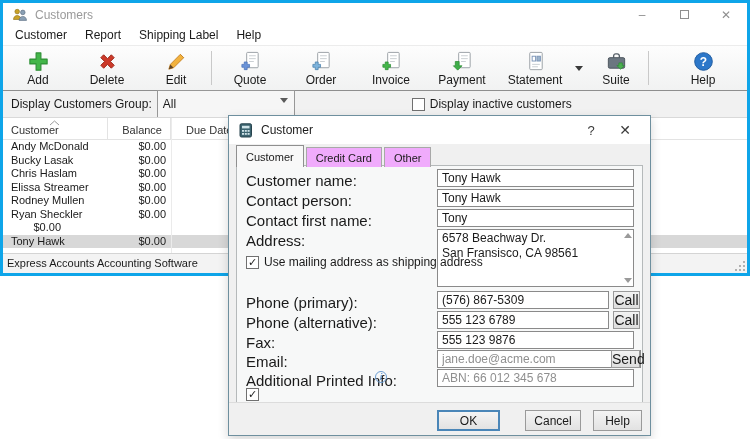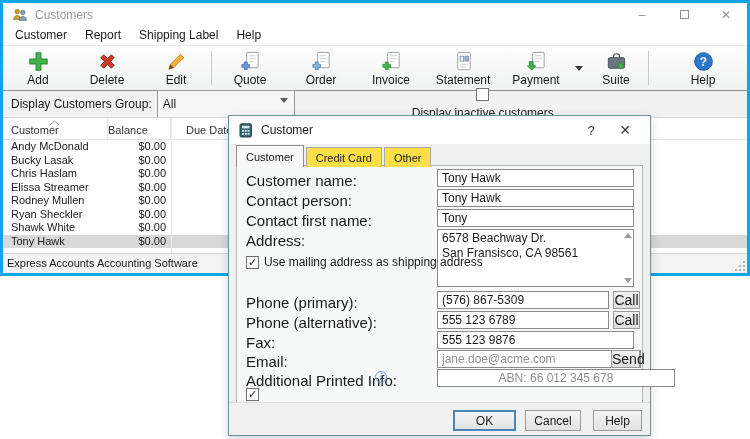--- a/index.html
+++ b/index.html
@@ -23,47 +23,47 @@
   .tb svg { width:23px; height:23px; display:block; }
   .tbsep { width:1px; background:#c9c9c9; margin:5px 2px; }
   .tb-dd { width:14px; display:flex; align-items:center; justify-content:center; }
   .dd-tri { width:0; height:0; border-left:4px solid transparent; border-right:4px solid transparent; border-top:5px solid #3a3a3a; }
 
   .filterrow { height:26px; background:#f1f1f1; display:flex; align-items:center; padding-left:8px; font-size:12px; color:#1a1a1a; }
   .combo { width:138px; height:28px; margin-left:5px; background:#f6f6f6; border:1px solid #979797; display:flex; align-items:center; padding-left:5px; position:relative; }
   .combo-chev { position:absolute; right:6px; top:7px; width:0; height:0; border-left:4px solid transparent; border-right:4px solid transparent; border-top:5px solid #5a5a5a; }
   .chk { display:flex; align-items:center; gap:5px; font-size:12px; color:#1a1a1a; }
   .box { width:13px; height:13px; background:#fff; border:1px solid #707070; display:flex; align-items:center; justify-content:center; font-size:11px; line-height:11px; color:#1a1a1a; flex:0 0 auto; }
-  .filter-chk { margin-left:117px;flex-direction:column; }
+  .filter-chk { margin-left:117px; }
 
   .list { position:relative; height:139px; background:#fff; border-top:1px solid #d9d9d9; font-size:11px; overflow:hidden; }
   .lheader { display:flex; height:22px; color:#333; border-bottom:1px solid #e3e3e3; position:relative; }
   .hcell { display:flex; align-items:flex-end; padding-bottom:3px; border-right:1px solid #e3e3e3; }
   .hc-name { width:105px; padding-left:8px; }
-  .hc-bal  { width:63px; padding-right:20px; }
+  .hc-bal  { width:63px; justify-content:flex-end; padding-right:8px; }
   .hc-due  { width:72px; padding-left:15px; }
   .sortcaret { position:absolute; left:46px; top:2px; }
   .vline { position:absolute; left:168px; top:0; bottom:0; width:1px; background:#ebebeb; }
   .lrow { display:flex; height:13.5px; line-height:13.5px; color:#1a1a1a; }
   .lrow.sel { background:#d8d8d8; }
   .c-name { width:105px; padding-left:8px; white-space:nowrap; overflow:hidden; }
   .c-bal  { width:63px; text-align:right; padding-right:5px; }
 
   .statusbar { position:absolute; left:0; right:0; bottom:0; height:20px; background:#f3f3f3; border-top:1px solid #d4d4d4; font-size:11px; color:#1a1a1a; padding:3px 0 0 4px; }
   .grip { position:absolute; right:1px; bottom:1px; }
 
   
   .dialog { position:absolute; left:228px; top:115px; width:423px; height:321px; background:#f0f0f0; border:1px solid #6e8f9e; box-shadow:0 4px 10px rgba(0,0,0,0.16); }
   .dlg-titlebar { height:28px; background:#fff; display:flex; align-items:center; padding:0 8px 0 10px; }
   .dlg-title { font-size:12px; color:#1a1a1a; margin-left:8px; }
   .dlg-ctl { width:34px; height:100%; display:flex; align-items:center; justify-content:center; font-size:13px; color:#3a3a3a; }
   .dlg-help { margin-left:auto; }
 
   .tabs { position:absolute; left:7px; top:29px; display:flex; z-index:2; }
-  .tab { font-size:11px; color:#1a1a1a; padding:4px 9px 3px; background:#fde047; border:1px solid #a8a8a8; border-bottom:none; margin-top:2px; }
+  .tab { font-size:11px; color:#1a1a1a; padding:4px 9px 3px; background:#f0abfc; border:1px solid #a8a8a8; border-bottom:none; margin-top:2px; }
   .tab.active { background:#f8f8f8; margin-top:0; padding-top:5px; border-color:#8f8f8f; position:relative; }
   .tab.active:after { content:""; position:absolute; left:0; right:0; bottom:-1px; height:1px; background:#f8f8f8; }
   .tab + .tab { margin-left:2px; }
 
   .tabpage { position:absolute; left:7px; top:49px; width:407px; height:238px; background:#f7f8f8; border:1px solid #b5b9ba; }
   .flabel { position:absolute; left:9px; font-size:15px; color:#1a1a1a; white-space:nowrap; }
   .fin { position:absolute; height:18px; background:#fff; border:1px solid #8a8a8a; font-family:inherit; font-size:12px; color:#1a1a1a; padding:0 4px; }
   .fin.muted { color:#8f8f8f; }
   .fta { position:absolute; background:#fff; border:1px solid #8a8a8a; font-family:inherit; font-size:12px; color:#1a1a1a; padding:1px 4px; resize:none; overflow:hidden; line-height:15px; }
   .sbtn { position:absolute; height:18px; background:linear-gradient(#f2f2f2,#dedede); border:1px solid #9a9a9a; font-family:inherit; font-size:14px; color:#1a1a1a; text-align:center; padding:0; }
@@ -150,36 +150,36 @@
         <span>Order</span>
       </div>
       <div class="tb" style="width:70px">
         <svg viewBox="0 0 24 24">
             <rect x="8" y="2.5" width="12" height="16" rx="1" fill="#fff" stroke="#9aa0a5"></rect>
             <path d="M10.5 6h7M10.5 9h7M10.5 12h5" stroke="#c9ced2"></path>
             <path d="M5.5 12.5h3V15H11v3H8.5v2.5h-3V18H3v-3h2.5z" fill="#43b649" stroke="#2e8f35" stroke-width="0.8"></path>
           </svg>
         <span>Invoice</span>
       </div>
+      <div class="tb" style="width:72px">
+        <svg viewBox="0 0 24 24">
+            <rect x="8" y="2.5" width="12" height="16" rx="1" fill="#fff" stroke="#9aa0a5"></rect>
+            <path d="M10.5 6h7M10.5 9h7M10.5 12h5" stroke="#c9ced2"></path>
+            <path d="M4.5 12h4v4.5h3L7 21l-4.5-4.5h2z" fill="#3fae49" stroke="#2e8f35" stroke-width="0.8"></path>
+          </svg>
+        <span>Payment</span>
+      </div>
       <div class="tb" style="width:74px">
         <svg viewBox="0 0 24 24">
             <rect x="6" y="2.5" width="13" height="18" rx="1" fill="#fff" stroke="#9aa0a5"></rect>
             <rect x="8.5" y="6.5" width="3.6" height="5" fill="none" stroke="#7d96b8"></rect>
             <rect x="13.5" y="6.5" width="3.6" height="5" fill="#9db4cc" stroke="#7d96b8"></rect>
             <path d="M8.5 15h8M8.5 17.5h6" stroke="#c9ced2"></path>
           </svg>
         <span>Statement</span>
-      </div>
-      <div class="tb" style="width:72px">
-        <svg viewBox="0 0 24 24">
-            <rect x="8" y="2.5" width="12" height="16" rx="1" fill="#fff" stroke="#9aa0a5"></rect>
-            <path d="M10.5 6h7M10.5 9h7M10.5 12h5" stroke="#c9ced2"></path>
-            <path d="M4.5 12h4v4.5h3L7 21l-4.5-4.5h2z" fill="#3fae49" stroke="#2e8f35" stroke-width="0.8"></path>
-          </svg>
-        <span>Payment</span>
       </div>
       <div class="tb-dd">
           <span class="dd-tri"></span>
         </div>
       <div class="tb" style="width:60px">
         <svg viewBox="0 0 24 24">
             <path d="M9 8V6.2A2.2 2.2 0 0 1 11.2 4h1.6A2.2 2.2 0 0 1 15 6.2V8" fill="none" stroke="#555e66" stroke-width="1.4"></path>
             <rect x="3.5" y="8" width="17" height="11" rx="1.5" fill="#6b7680" stroke="#4b545c"></rect>
             <path d="M14.5 13.5h3.6v2.7h2.2L16.3 20l-4-3.8h2.2z" fill="#4caf50" stroke="#2f8f3a" stroke-width="0.8"></path>
           </svg>
@@ -241,21 +241,20 @@
         </div>
       <div class="lrow">
           <span class="c-name">Rodney Mullen</span>
           <span class="c-bal">$0.00</span>
         </div>
       <div class="lrow">
           <span class="c-name">Ryan Sheckler</span>
           <span class="c-bal">$0.00</span>
         </div>
       <div class="lrow">
-          <span class="c-name">Shawk White</span>
           <span class="c-bal">$0.00</span>
         </div>
       <div class="lrow sel">
           <span class="c-name">Tony Hawk</span>
           <span class="c-bal">$0.00</span>
         </div>
     </div>
 
     <div class="statusbar">
       <span>Express Accounts Accounting Software</span>
@@ -339,29 +338,29 @@
       <input class="fin" style="left: 200px; top: 165px; width: 197px;" value="555 123 9876">
 
       <span class="flabel" style="top:187px">Email:</span>
       <input class="fin muted" style="left: 200px; top: 184px; width: 204px;" value="jane.doe@acme.com">
       <button class="sbtn" style="left:374px; top:184px; width:29px">Send</button>
 
       <span class="flabel" style="top:206px">Additional Printed Info:</span>
       <span class="info-i" style="position:absolute; left:138px; top:205px">
           <span>i</span>
         </span>
-      <input class="fin muted" style="left: 200px; top: 203px; width: 238px; text-align: center;" value="ABN: 66 012 345 678">
+      <input class="fin muted" style="left: 200px; top: 203px; width: 197px;" value="ABN: 66 012 345 678">
 
       <div class="chk" style="position:absolute; left:9px; top:222px">
         <span class="box">
             <span>✓</span>
           </span>
       </div>
     </div>
 
     <div class="dlg-footer">
-      <button class="fbtn default" style="left:224px; width:63px">OK</button>
+      <button class="fbtn default" style="left:208px; width:63px">OK</button>
       <button class="fbtn" style="left:296px; width:56px">Cancel</button>
       <button class="fbtn" style="left:364px; width:49px">Help</button>
     </div>
   </div>
 
 </div>
 
 </body></html>

